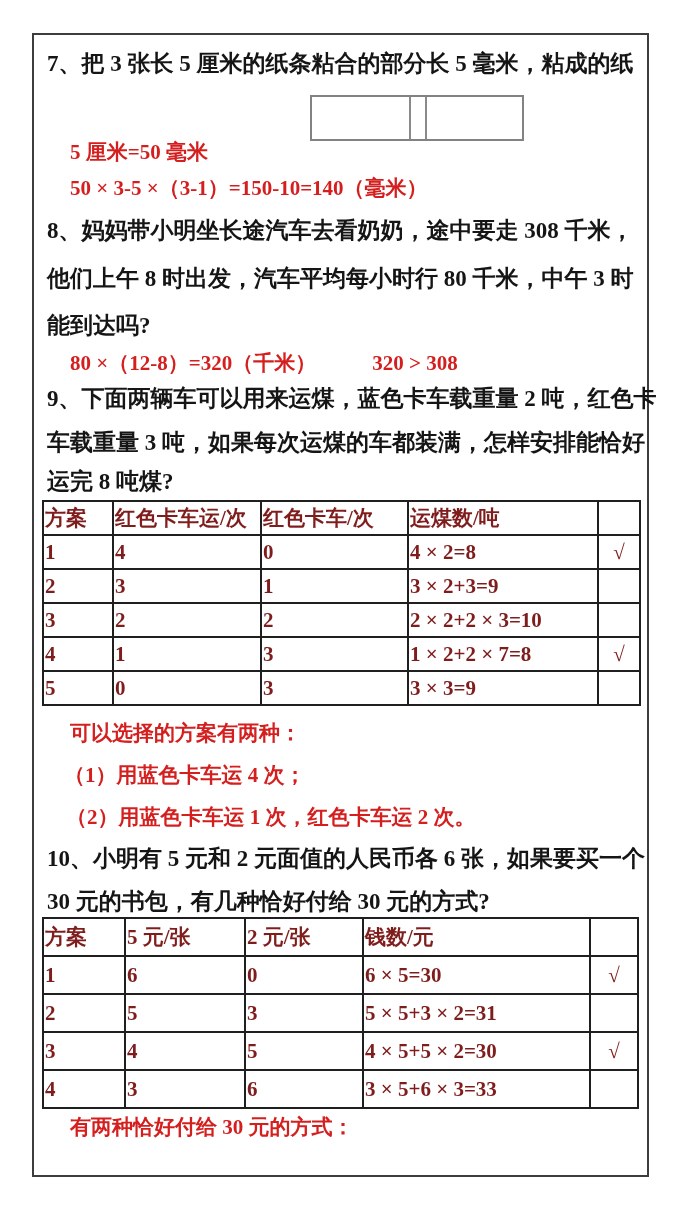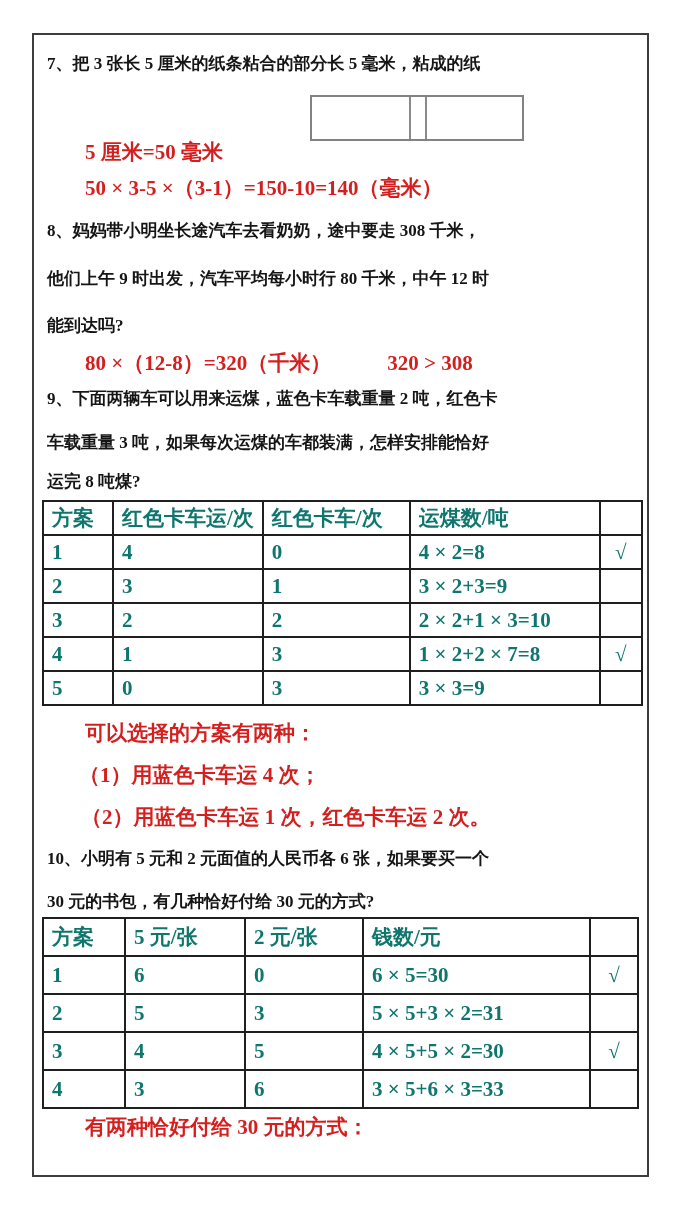--- a/index.html
+++ b/index.html
@@ -19,34 +19,33 @@
     top: 33px;
     width: 613px;
     height: 1140px;
     border: 2px solid #3d3d3d;
     background: #ffffff;
   }
   .qline {
     position: absolute;
     left: 13px;
     font-weight: bold;
-    font-size: 17px;
+    font-size: 23px;
     line-height: 30px;
     color: #151515;
     white-space: nowrap;
   }
   .red {
     position: absolute;
     left: 36px;
     font-weight: bold;
     font-size: 21px;
     line-height: 27px;
     color: #d51f1f;
     white-space: nowrap;
-    margin-left: 15px;
   }
   .red .gap2 { margin-left: 56px; }
   .strip-diagram {
     position: absolute;
     left: 276px;
     top: 60px;
     width: 210px;
     height: 42px;
     border: 2px solid #828282;
     background: #ffffff;
@@ -64,22 +63,22 @@
     position: absolute;
     left: 8px;
     border-collapse: collapse;
     table-layout: fixed;
     background: #ffffff;
   }
   table.tbl td {
     border: 2px solid #1f1f1f;
     font-weight: bold;
     font-size: 21px;
-    color: #0f766e;
-    padding: 2px 8px;
+    color: #7f1d1d;
+    padding: 2px 1px;
     vertical-align: middle;
     overflow: hidden;
     white-space: nowrap;
   }
   table.t1 td { height: 28px; }
   table.t2 td { height: 32px; }
   td.check {
     text-align: center;
     padding: 2px 2px;
     font-size: 23px;
@@ -95,21 +94,21 @@
 
   <div class="strip-diagram">
     <div class="strip-divider d1"></div>
     <div class="strip-divider d2"></div>
   </div>
 
   <div class="red" style="top:104px">5 厘米=50 毫米</div>
   <div class="red" style="top:140px">50 × 3-5 ×（3-1）=150-10=140（毫米）</div>
 
   <div class="qline" style="top:181px">8、妈妈带小明坐长途汽车去看奶奶，途中要走 308 千米，</div>
-  <div class="qline" style="top:229px">他们上午 9 时出发，汽车平均每小时行 80 千米，中午 12 时</div>
+  <div class="qline" style="top:229px">他们上午 8 时出发，汽车平均每小时行 80 千米，中午 3 时</div>
   <div class="qline" style="top:276px">能到达吗?</div>
 
   <div class="red" style="top:315px">
     <span>80 ×（12-8）=320（千米）</span><span class="gap2">320 &gt; 308</span>
   </div>
 
   <div class="qline" style="top:349px">9、下面两辆车可以用来运煤，蓝色卡车载重量 2 吨，红色卡</div>
   <div class="qline" style="top:393px">车载重量 3 吨，如果每次运煤的车都装满，怎样安排能恰好</div>
   <div class="qline" style="top:432px">运完 8 吨煤?</div>
 
@@ -140,21 +139,21 @@
       <td>2</td>
       <td>3</td>
       <td>1</td>
       <td>3 × 2+3=9</td>
       <td class="check"></td>
     </tr>
     <tr>
       <td>3</td>
       <td>2</td>
       <td>2</td>
-      <td>2 × 2+1 × 3=10</td>
+      <td>2 × 2+2 × 3=10</td>
       <td class="check"></td>
     </tr>
     <tr>
       <td>4</td>
       <td>1</td>
       <td>3</td>
       <td>1 × 2+2 × 7=8</td>
       <td class="check">√</td>
     </tr>
     <tr>

